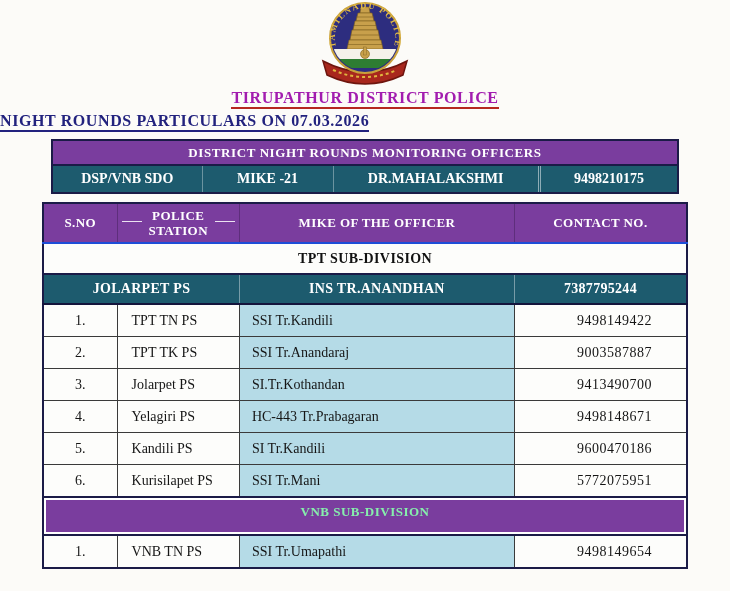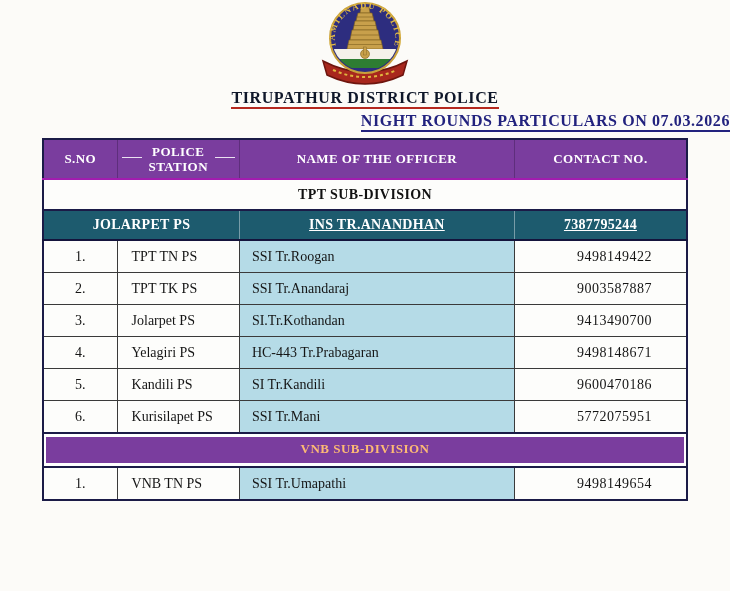--- a/index.html
+++ b/index.html
@@ -11,25 +11,25 @@
   }
   .page{width:730px;height:591px;position:relative;}
 
   
   .emblem-wrap{width:730px;text-align:center;padding-top:1px;}
   .emblem-wrap svg{display:block;margin:0 auto;}
 
   
   .title-red{
     margin-top:2px;text-align:center;
-    font-size:16px;font-weight:bold;letter-spacing:.6px;color:#0f172a;
+    font-size:16px;font-weight:bold;letter-spacing:.6px;color:#a21caf;
   }
   .title-red span{border-bottom:2px solid #b5281f;padding-bottom:1px;}
   .title-navy{
-    margin-top:5px;text-align:right;
+    margin-top:5px;text-align:left;
     font-size:16px;font-weight:bold;letter-spacing:.6px;color:#22227e;
   }
   .title-navy span{border-bottom:2px solid #22227e;padding-bottom:1px;}
 
   
   .mon-block{
     width:624px;margin:9px auto 0;
     border:2px solid #1b1b47;
   }
   .mon-header{
@@ -63,37 +63,37 @@
   th.th-ps{position:relative;line-height:15px;}
   th.th-ps::before,th.th-ps::after{
     content:"";position:absolute;top:17px;height:1px;width:20px;
     background:rgba(255,255,255,.85);
   }
   th.th-ps::before{left:4px;} th.th-ps::after{right:4px;}
 
   tr.section-light td{
     background:#fdfdfb;color:#111;font-size:14px;font-weight:bold;
     letter-spacing:.4px;text-align:center;height:27px;
-    border-top:2px solid #a21caf;border-bottom:2px solid #1b1b47;
+    border-top:2px solid #1d4ed8;border-bottom:2px solid #1b1b47;
   }
   tr.section-purple td{
     background:#fff;padding:2px;height:28px;
     border-top:2px solid #1b1b47;border-bottom:2px solid #1b1b47;
   }
   tr.section-purple .inner{
-    background:#7a3d9e;color:#fdba74;font-size:13px;font-weight:bold;
-    letter-spacing:.5px;text-align:center;line-height:24px;height:26px;
+    background:#7a3d9e;color:#86efac;font-size:13px;font-weight:bold;
+    letter-spacing:.5px;text-align:center;line-height:24px;height:32px;
   }
 
   tr.team td{
     background:#1d5b6e;color:#fff;font-size:14px;font-weight:bold;
     text-align:center;height:26px;letter-spacing:.3px;
     border-top:2px solid #14143c;border-bottom:2px solid #14143c;
   }
-  tr.team td.div-l{border-left:1px solid rgba(255,255,255,.4);text-decoration:underline;}
+  tr.team td.div-l{border-left:1px solid rgba(255,255,255,.4);}
 
   tr.data td{
     border:1px solid #3a3a3a;font-size:14px;color:#151515;
     height:29px;background:#fdfdfb;
   }
   tr.data td.sno{text-align:center;}
   tr.data td.ps{padding-left:14px;}
   tr.data td.name{background:#b5dbe7;padding-left:12px;}
   tr.data td.tel{text-align:center;letter-spacing:.5px;padding-left:29px;}
 </style>
@@ -142,53 +142,62 @@
     </svg>
   </div>
 
   <div class="title-red">
     <span>TIRUPATHUR DISTRICT POLICE</span>
   </div>
   <div class="title-navy">
     <span>NIGHT ROUNDS PARTICULARS ON 07.03.2026</span>
   </div>
 
+  <div class="mon-block">
+    <div class="mon-header">DISTRICT NIGHT ROUNDS MONITORING OFFICERS</div>
+    <div class="mon-row">
+      <div class="mon-cell c1">DSP/VNB SDO</div>
+      <div class="mon-cell c2">MIKE -21</div>
+      <div class="mon-cell c3">DR.MAHALAKSHMI</div>
+      <div class="mon-cell c4">9498210175</div>
+    </div>
+  </div>
 
   <table class="main">
     <colgroup>
         <col class="c-sno">
         <col class="c-ps">
         <col class="c-name">
         <col class="c-tel">
       </colgroup>
 
     <tbody>
         <tr class="head">
       <th>S.NO</th>
       <th class="th-ps">
         <span>POLICE</span><br>
         <span>STATION</span>
       </th>
-      <th>NAME OF THE OFFICER</th>
+      <th>MIKE OF THE OFFICER</th>
       <th>CONTACT NO.</th>
     </tr>
 
     <tr class="section-light">
       <td colspan="4">TPT SUB-DIVISION</td>
     </tr>
     <tr class="team">
       <td colspan="2">JOLARPET PS</td>
       <td class="div-l">INS TR.ANANDHAN</td>
       <td class="div-l">7387795244</td>
     </tr>
 
     <tr class="data">
       <td class="sno">1.</td>
       <td class="ps">TPT TN PS</td>
-      <td class="name">SSI Tr.Roogan</td>
+      <td class="name">SSI Tr.Kandili</td>
       <td class="tel">9498149422</td>
     </tr>
     <tr class="data">
       <td class="sno">2.</td>
       <td class="ps">TPT TK PS</td>
       <td class="name">SSI Tr.Anandaraj</td>
       <td class="tel">9003587887</td>
     </tr>
     <tr class="data">
       <td class="sno">3.</td>

